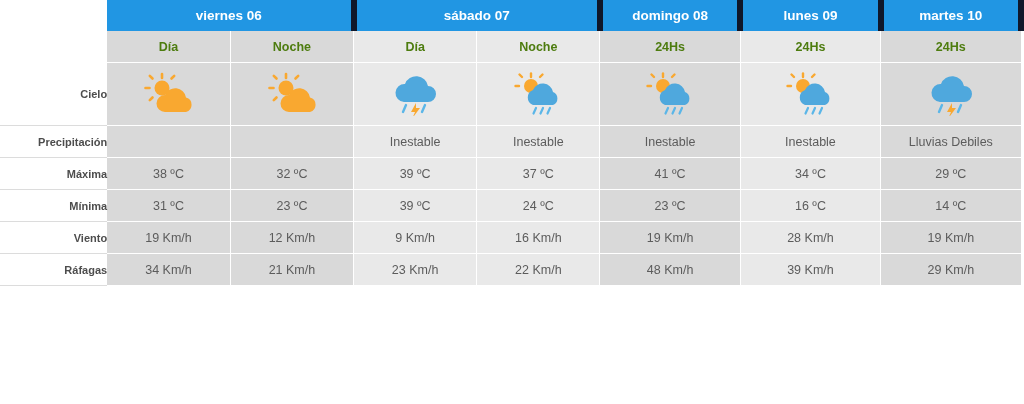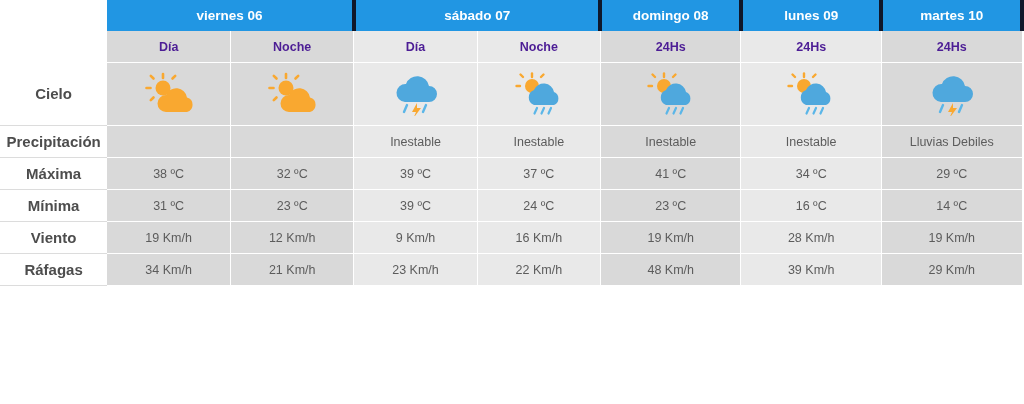--- a/index.html
+++ b/index.html
@@ -29,45 +29,45 @@
   .col-24 { width: 131px; }
 
   
   .dayhead {
     background: #2196e3;
     color: #ffffff;
     font-weight: bold;
     font-size: 13.5px;
     text-align: center;
     height: 31px;
-    border-right: 4px solid #0f172a;
+    border-right: 6px solid #0f172a;
   }
   .corner-cell {
     background: #ffffff;
     border: none;
   }
   
   .subhead {
     font-weight: bold;
     font-size: 12.5px;
     text-align: center;
     height: 31px;
-    color: #4c1d95;
+    color: #4d7c0f;
     border-right: 1px solid #ffffff;
     border-bottom: 1px solid #ffffff;
   }
   .shade-a { background: #d9d9d9; }
   .shade-b { background: #e9e9e9; }
 
   
   .rowlabel {
     font-weight: bold;
-    font-size: 15px;
+    font-size: 11px;
     color: #4d4d4d;
-    text-align: center;
+    text-align: right;
     padding-left: 10px;
     background: #ffffff;
     border-bottom: 1px solid #dcdcdc;
     height: 31px;
   }
   .datacell {
     text-align: center;
     font-size: 12.5px;
     color: #5c5c5c;
     height: 31px;

